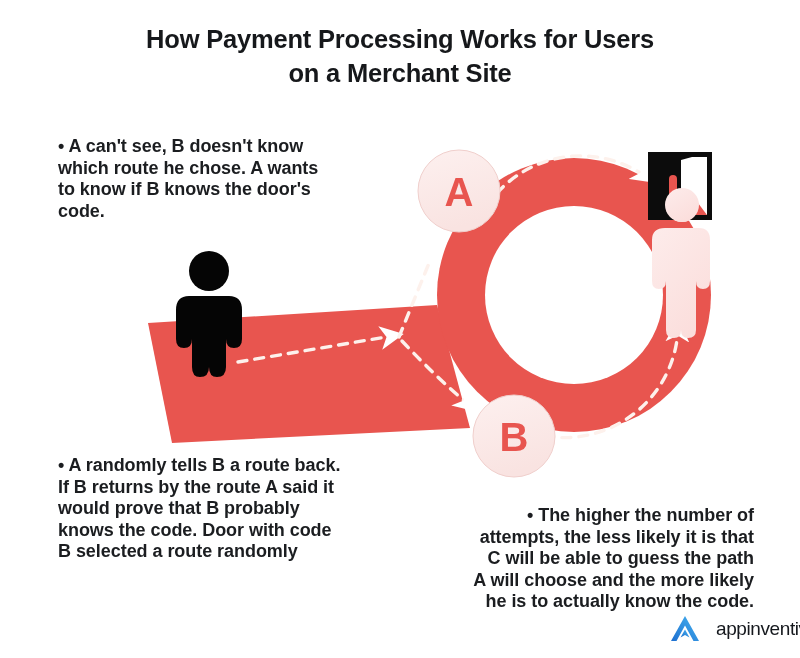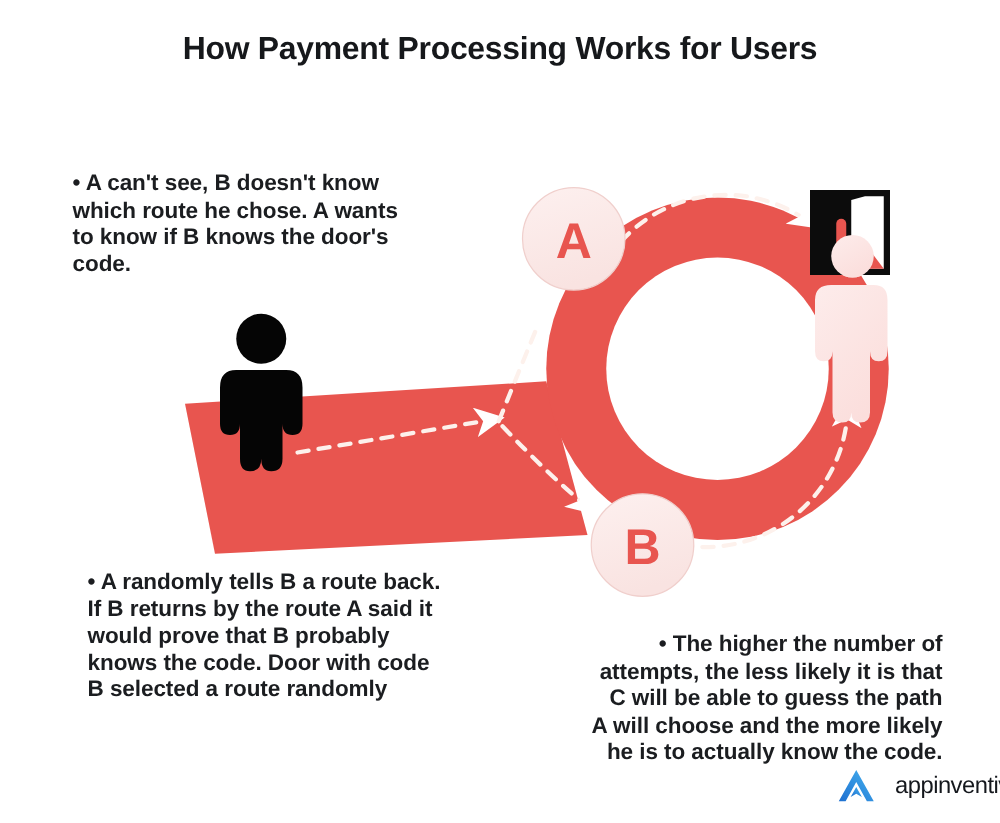--- a/index.html
+++ b/index.html
@@ -41,21 +41,21 @@
   
   .note {
     position: absolute;
     font-size: 18px;
     font-weight: bold;
     color: #1b1d20;
     line-height: 21.5px;
     letter-spacing: -0.05px;
   }
   #note-top-left  { left: 58px;  top: 136px; width: 268px; }
-  #note-bottom-left { left: 58px; top: 455px; width: 288px; margin-left: 12px; }
+  #note-bottom-left { left: 58px; top: 455px; width: 288px; }
   #note-bottom-right { left: 472px; top: 505px; width: 282px; text-align: right; }
 
   
   #diagram {
     position: absolute;
     left: 0;
     top: 0;
     width: 800px;
     height: 658px;
   }
@@ -76,20 +76,21 @@
     line-height: 20px;
   }
 </style>
 </head>
 <body>
 
 <div id="page">
 
   <div id="title-block">
     <span class="line">How Payment Processing Works for Users</span>
+    <span class="line">on a Merchant Site</span>
   </div>
 
   <svg id="diagram" viewBox="0 0 800 658">
     <defs>
       <linearGradient id="nodeGrad" x1="0" y1="0" x2="0.3" y2="1">
         <stop offset="0%" stop-color="#fdf0ef"></stop>
         <stop offset="100%" stop-color="#f9e3e1"></stop>
       </linearGradient>
       <linearGradient id="personGrad" x1="0" y1="0" x2="0.6" y2="1">
         <stop offset="0%" stop-color="#fdeceb"></stop>

